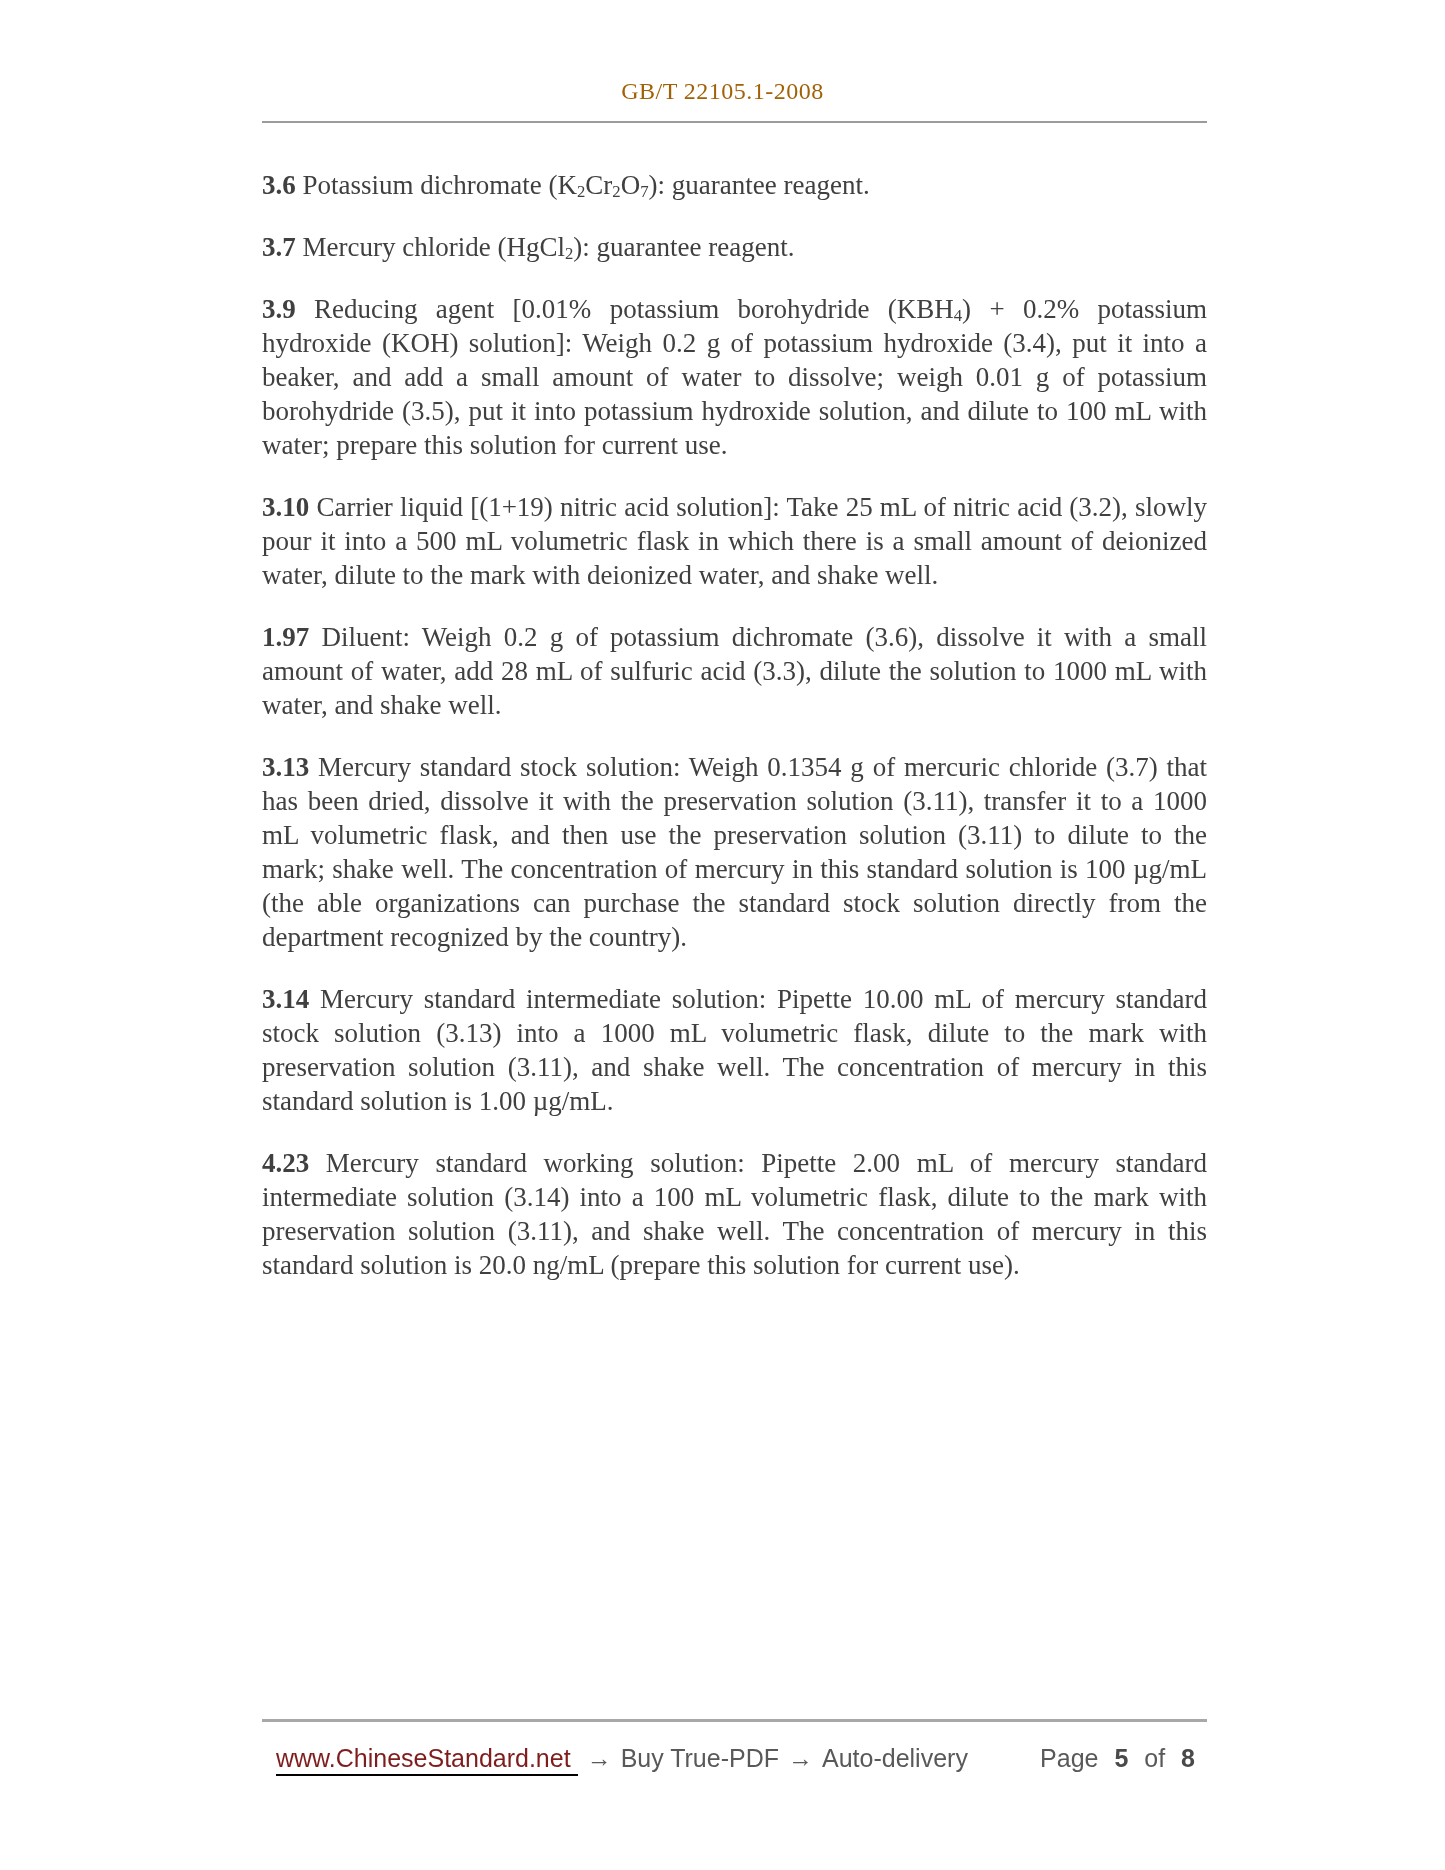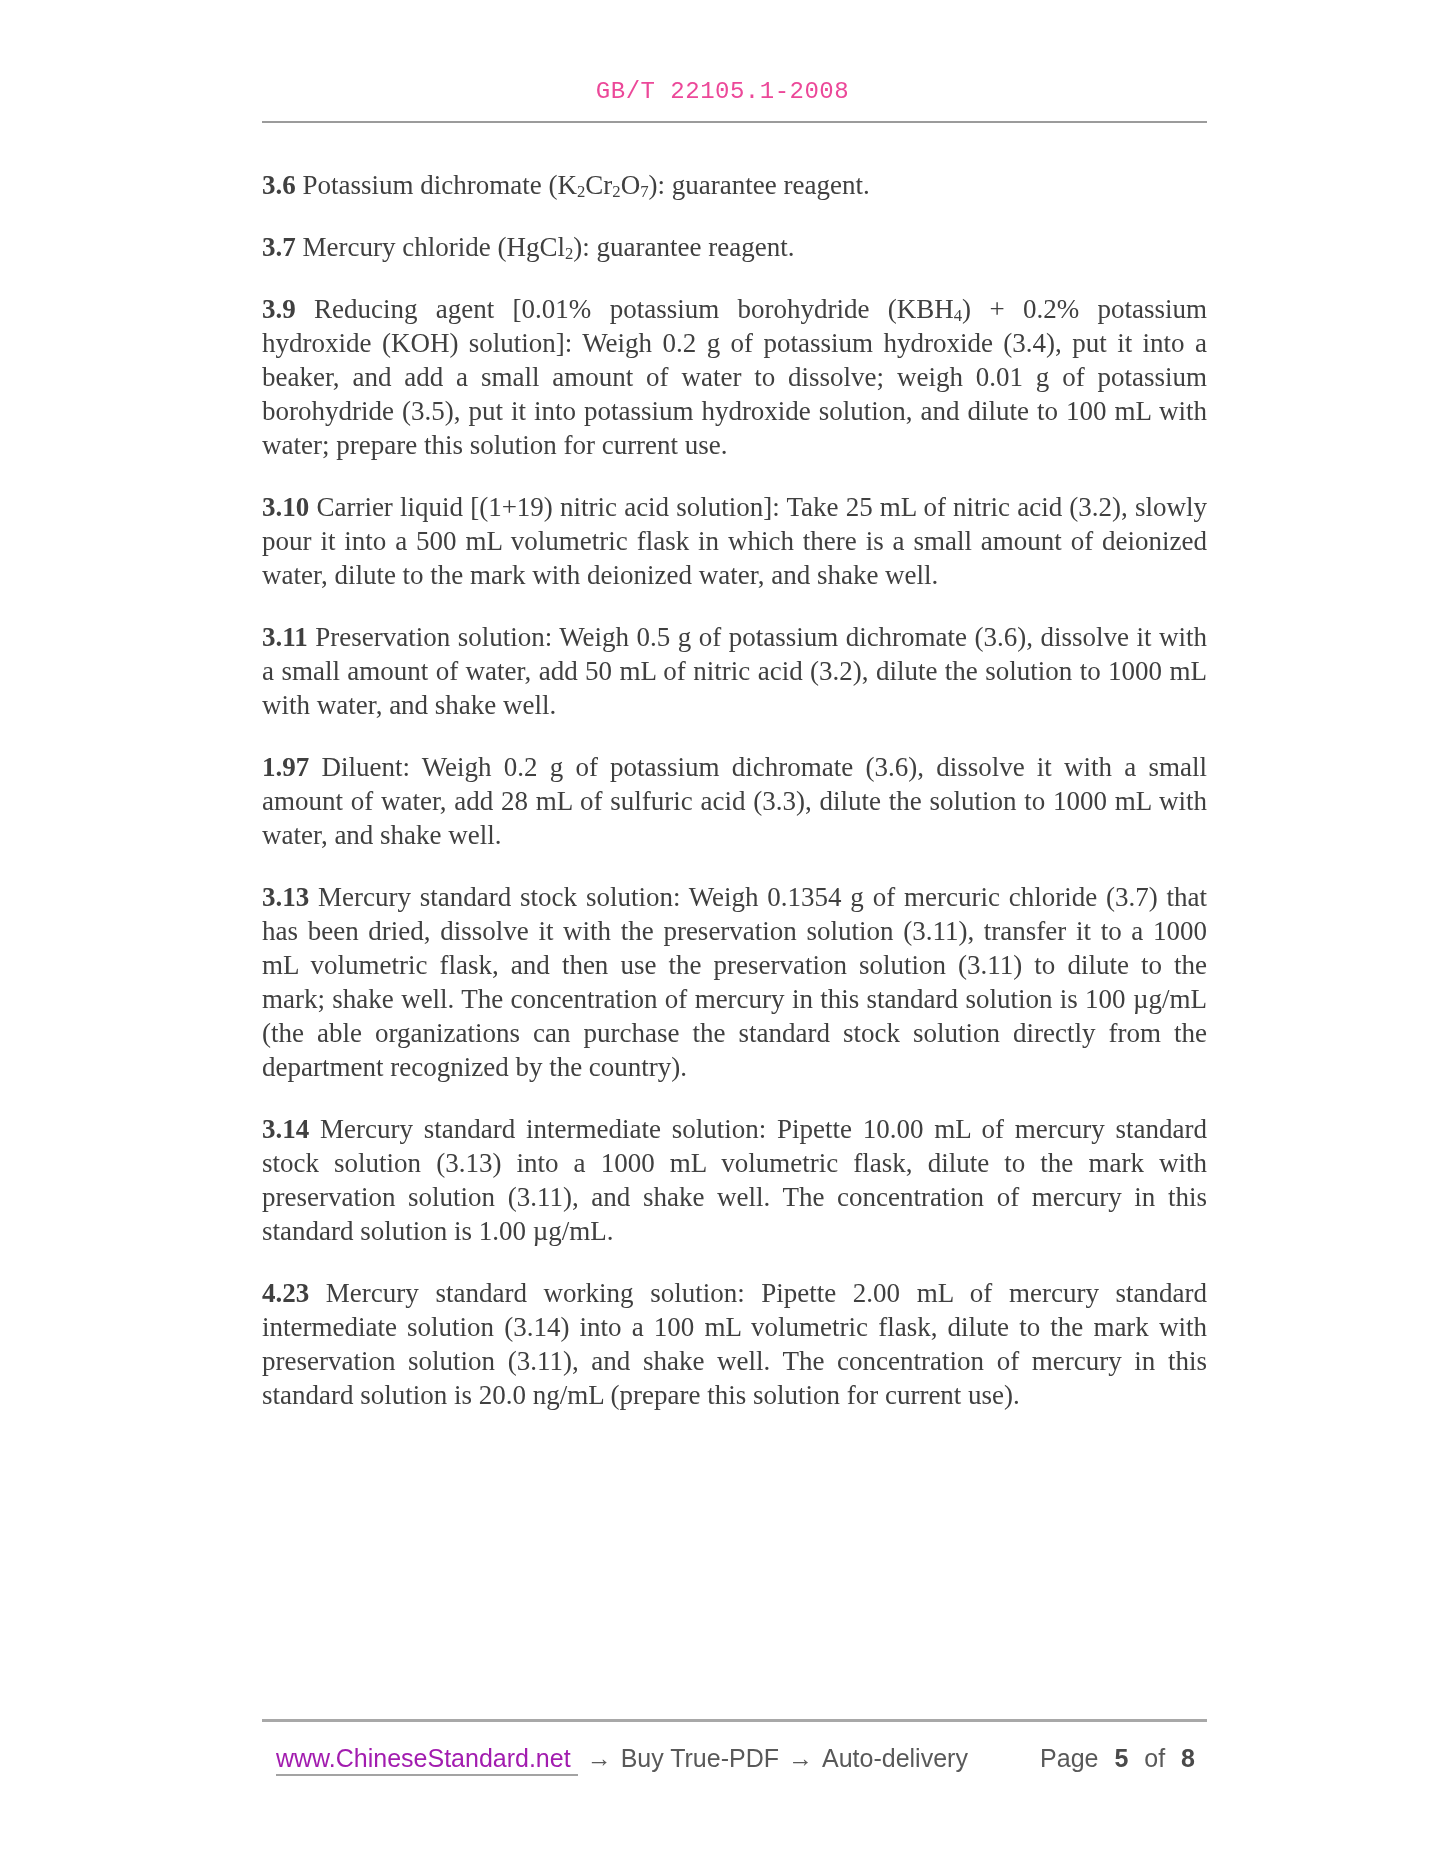--- a/index.html
+++ b/index.html
@@ -13,23 +13,23 @@
     height: 1870px;
     background: #ffffff;
     overflow: hidden;
   }
   .header-title {
     position: absolute;
     top: 78px;
     left: 0;
     width: 100%;
     text-align: center;
-    font-family: Liberation Mono, monospace;
+    font-family: Liberation Serif, serif;
     font-size: 24px;
-    color: #ec4899;
+    color: #a16207;
     letter-spacing: 0.5px;
   }
   .header-rule {
     position: absolute;
     top: 121px;
     left: 262px;
     width: 945px;
     height: 2px;
     background: #9b9b9b;
   }
@@ -76,23 +76,23 @@
     color: #595959;
   }
   .footer-left {
     padding-left: 14px;
     display: flex;
     gap: 9px;
     align-items: baseline;
     white-space: nowrap;
   }
   .footer-link {
-    color: #a21caf;
+    color: #7f1d1d;
     text-decoration: none;
-    border-bottom: 2px solid #a3a3a3;
+    border-bottom: 2px solid #000000;
     padding-right: 7px;
     cursor: pointer;
   }
   .arrow { color: #595959; }
   .footer-page {
     padding-right: 12px;
     word-spacing: 9px;
     white-space: nowrap;
   }
   .footer-page b { color: #4a4a4a; }
@@ -103,21 +103,20 @@
 <div class="page">
 
   <div class="header-title">GB/T 22105.1-2008</div>
   <div class="header-rule"></div>
 
   <div class="content">
     <p class="para"><b class="pnum">3.6</b><span class="ptext"> Potassium dichromate (K<sub>2</sub>Cr<sub>2</sub>O<sub>7</sub>): guarantee reagent.</span></p>
     <p class="para"><b class="pnum">3.7</b><span class="ptext"> Mercury chloride (HgCl<sub>2</sub>): guarantee reagent.</span></p>
     <p class="para"><b class="pnum">3.9</b><span class="ptext"> Reducing agent [0.01% potassium borohydride (KBH<sub>4</sub>) + 0.2% potassium hydroxide (KOH) solution]: Weigh 0.2 g of potassium hydroxide (3.4), put it into a beaker, and add a small amount of water to dissolve; weigh 0.01 g of potassium borohydride (3.5), put it into potassium hydroxide solution, and dilute to 100 mL with water; prepare this solution for current use.</span></p>
     <p class="para"><b class="pnum">3.10</b><span class="ptext"> Carrier liquid [(1+19) nitric acid solution]: Take 25 mL of nitric acid (3.2), slowly pour it into a 500 mL volumetric flask in which there is a small amount of deionized water, dilute to the mark with deionized water, and shake well.</span></p>
-    <p class="para"><b class="pnum">3.11</b><span class="ptext"> Preservation solution: Weigh 0.5 g of potassium dichromate (3.6), dissolve it with a small amount of water, add 50 mL of nitric acid (3.2), dilute the solution to 1000 mL with water, and shake well.</span></p>
     <p class="para"><b class="pnum">1.97</b><span class="ptext"> Diluent: Weigh 0.2 g of potassium dichromate (3.6), dissolve it with a small amount of water, add 28 mL of sulfuric acid (3.3), dilute the solution to 1000 mL with water, and shake well.</span></p>
     <p class="para"><b class="pnum">3.13</b><span class="ptext"> Mercury standard stock solution: Weigh 0.1354 g of mercuric chloride (3.7) that has been dried, dissolve it with the preservation solution (3.11), transfer it to a 1000 mL volumetric flask, and then use the preservation solution (3.11) to dilute to the mark; shake well. The concentration of mercury in this standard solution is 100 µg/mL (the able organizations can purchase the standard stock solution directly from the department recognized by the country).</span></p>
     <p class="para"><b class="pnum">3.14</b><span class="ptext"> Mercury standard intermediate solution: Pipette 10.00 mL of mercury standard stock solution (3.13) into a 1000 mL volumetric flask, dilute to the mark with preservation solution (3.11), and shake well. The concentration of mercury in this standard solution is 1.00 µg/mL.</span></p>
     <p class="para"><b class="pnum">4.23</b><span class="ptext"> Mercury standard working solution: Pipette 2.00 mL of mercury standard intermediate solution (3.14) into a 100 mL volumetric flask, dilute to the mark with preservation solution (3.11), and shake well. The concentration of mercury in this standard solution is 20.0 ng/mL (prepare this solution for current use).</span></p>
   </div>
 
   <div class="footer-rule"></div>
   <div class="footer-row">
     <div class="footer-left">
       <a class="footer-link">www.ChineseStandard.net</a>

